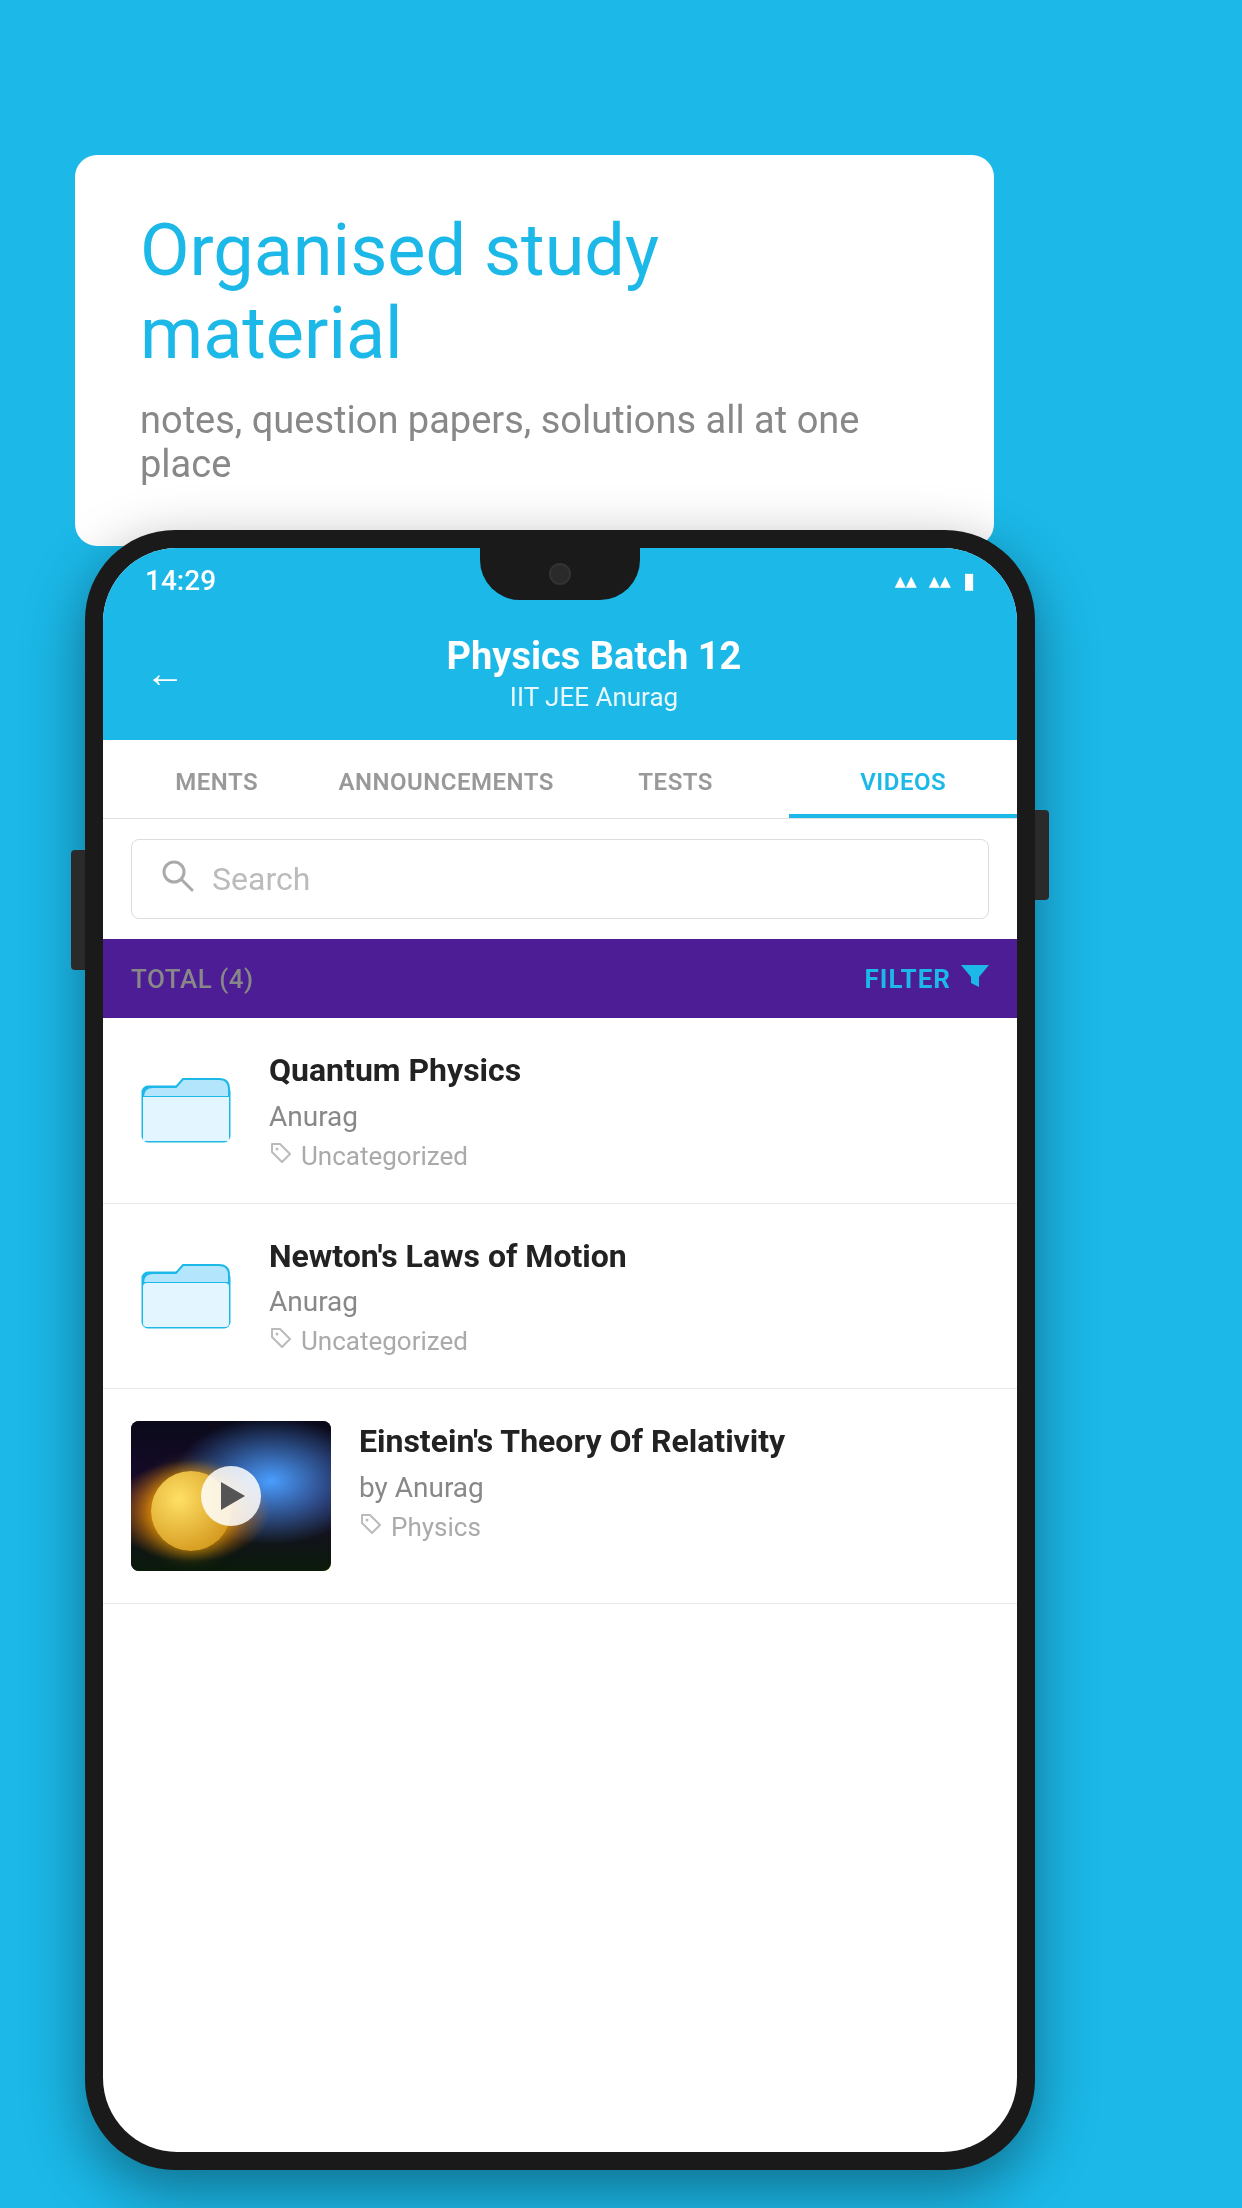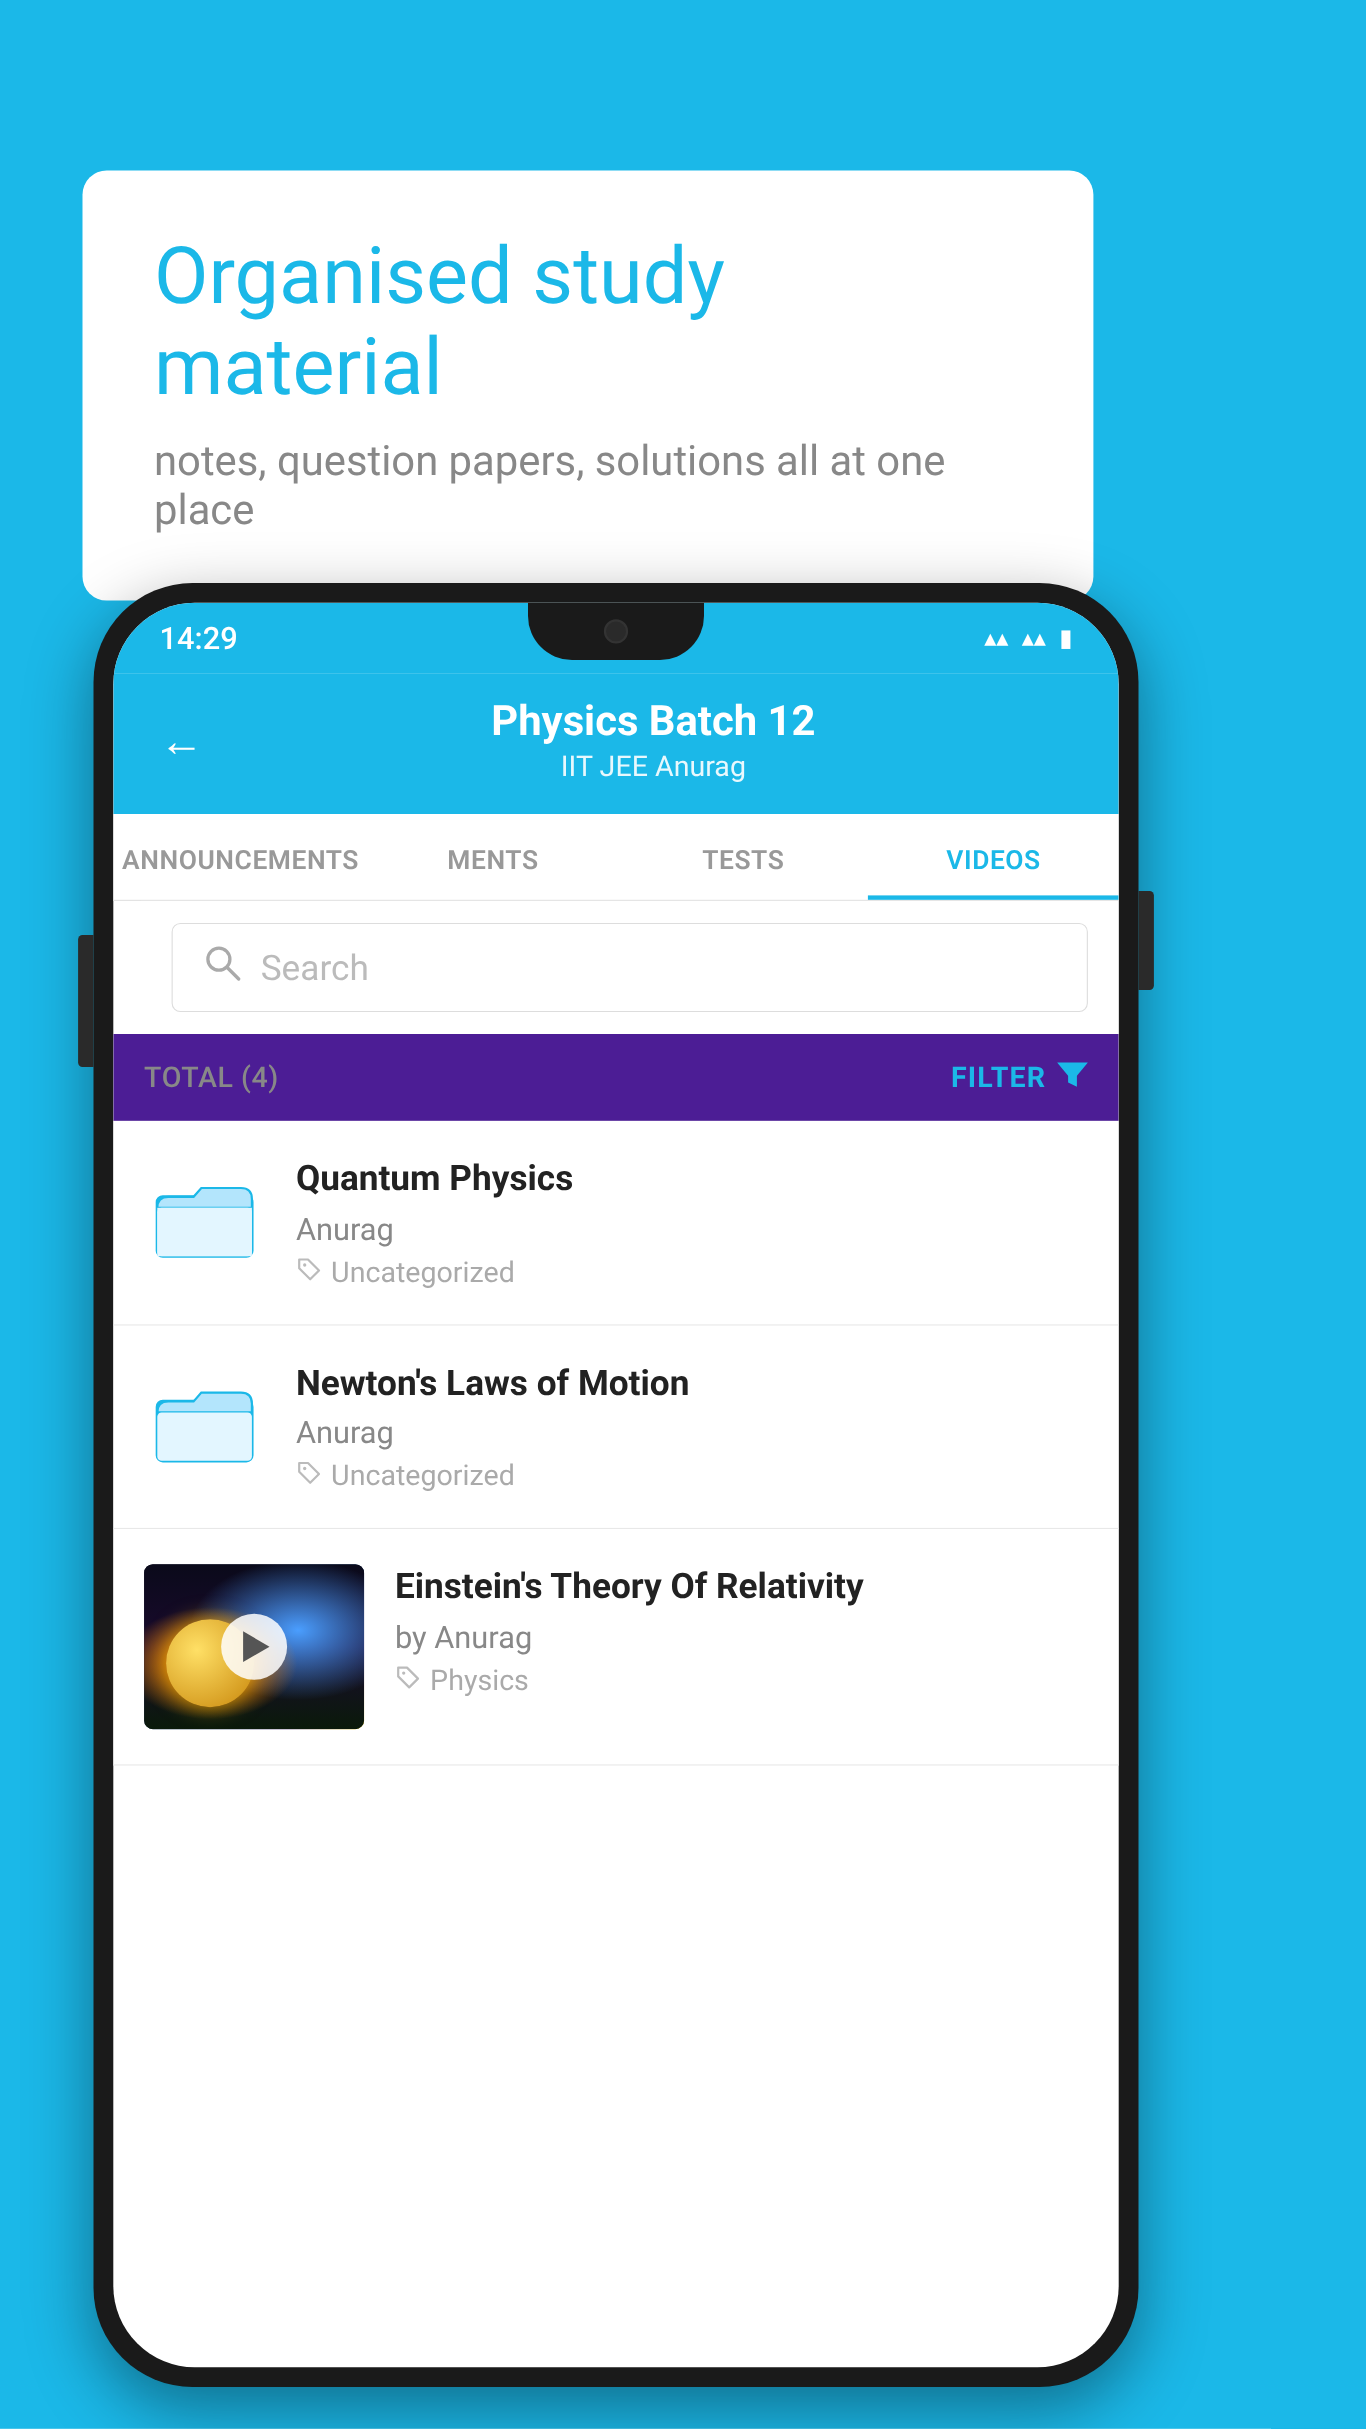--- a/index.html
+++ b/index.html
@@ -218,21 +218,20 @@
       left: 0;
       right: 0;
       height: 4px;
       background: #1BB8E8;
     }
 
     
     .search-container {
       background: white;
       padding: 20px 28px;
-      margin-left: 25px;
     }
 
     .search-box {
       background: white;
       border: 1px solid #ddd;
       border-radius: 8px;
       display: flex;
       align-items: center;
       padding: 18px 28px;
       gap: 18px;
@@ -423,24 +422,24 @@
       <div class="app-header">
         <span class="back-arrow">←</span>
         <div class="header-title-block">
           <div class="header-title">Physics Batch 12</div>
           <div class="header-subtitle">IIT JEE   Anurag</div>
         </div>
       </div>
 
       <div class="tabs-bar">
         <div class="tab-item">
+          <span>MENTS</span>
+        </div>
+        <div class="tab-item">
           <span>ANNOUNCEMENTS</span>
-        </div>
-        <div class="tab-item">
-          <span>MENTS</span>
         </div>
         <div class="tab-item">
           <span>TESTS</span>
         </div>
         <div class="tab-item active">
           <span>VIDEOS</span>
         </div>
       </div>
 
       <div class="search-container">

